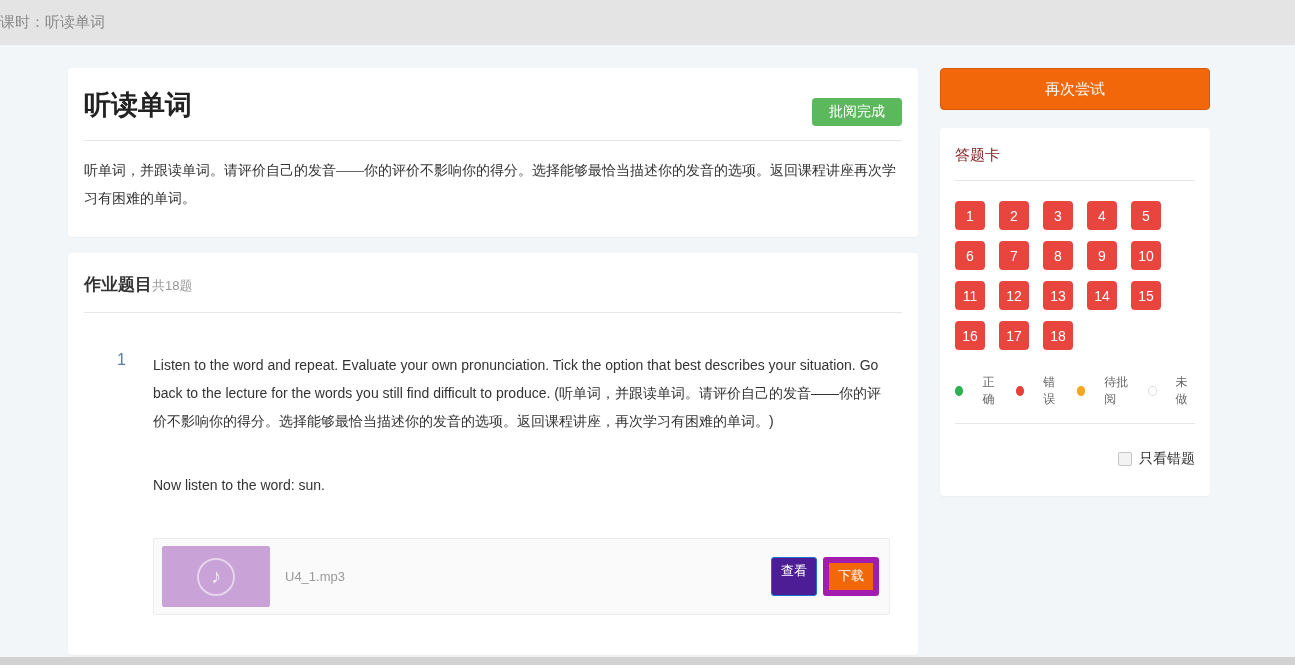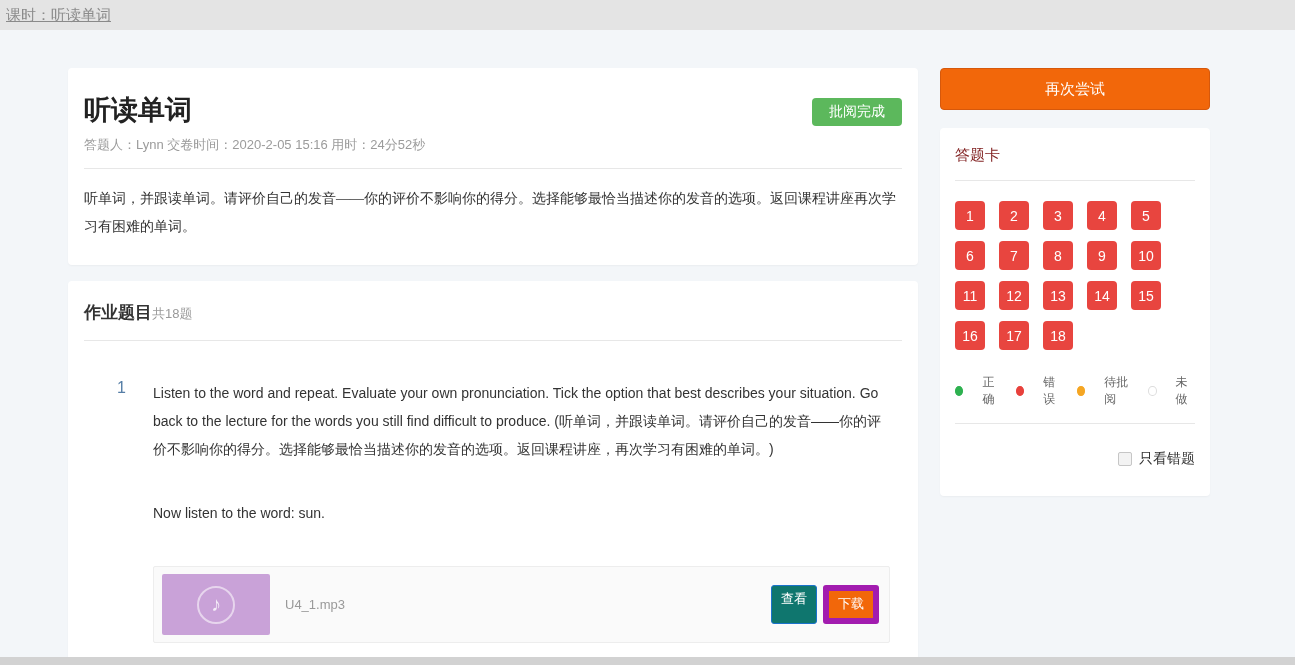--- a/index.html
+++ b/index.html
@@ -4,35 +4,35 @@
 <style>
   * { margin: 0; padding: 0; box-sizing: border-box; }
   html, body {
     width: 1295px; height: 665px;
     overflow: hidden;
     background: #f3f6f9;
     font-family: "Liberation Sans", "DejaVu Sans", sans-serif;
   }
   
   .topbar {
-    height: 30px; background: #e4e4e4;
+    height: 45px; background: #e4e4e4;
     display: flex; align-items: center;
-    padding-left: 6px;
-    color: #8a8a8a; font-size: 15px; text-decoration: underline;
+    padding-left: 0;
+    color: #8a8a8a; font-size: 15px;
   }
   
   .main-col { position: absolute; left: 68px; top: 68px; width: 850px; }
   .side-col { position: absolute; left: 940px; top: 68px; width: 270px; }
   .card {
     background: #ffffff; border-radius: 4px;
     box-shadow: 0 1px 2px rgba(0,0,0,0.04);
   }
   
   .paper-card { padding: 22px 16px 24px 16px; margin-bottom: 16px; }
-  .paper-head { display: flex; justify-content: space-between; align-items: flex-end; }
+  .paper-head { display: flex; justify-content: space-between; align-items: flex-start; }
   .paper-title { font-size: 27px; font-weight: bold; color: #222; line-height: 1.15; }
   .status-badge {
     background: #5cb85c; color: #fff; font-size: 14px;
     padding: 5px 17px; border-radius: 4px; margin-top: 8px; white-space: nowrap;
   }
   .paper-meta { margin-top: 10px; font-size: 13px; color: #9b9b9b; }
   .divider { border: none; border-top: 1px solid #e7e7e7; margin: 14px 0 0 0; }
   .paper-desc { margin-top: 16px; font-size: 14px; color: #333; line-height: 28px; font-family: Liberation Serif, serif; }
   
   .hw-card { padding: 20px 16px 40px 16px; }
@@ -58,21 +58,21 @@
     width: 38px; height: 38px; border-radius: 50%;
     border: 2px solid rgba(255,255,255,0.55);
     display: flex; align-items: center; justify-content: center;
     color: rgba(255,255,255,0.8); font-size: 20px;
   }
   .att-name { margin-left: 15px; font-size: 13px; color: #999; flex: 1; }
   .att-actions { display: flex; gap: 6px; }
   .btn-view, .btn-download {
     font-size: 13px; color: #fff; padding: 5px 9px; border-radius: 3px; cursor: pointer; line-height: 1.3;
   }
-  .btn-view { background: #0f766e; border: 1px solid #1a72cc; }
+  .btn-view { background: #4c1d95; border: 1px solid #1a72cc; }
   .btn-download { background: #f2670a; border: 6px solid #a21caf; }
   
   .retry-btn {
     width: 100%; height: 42px; background: #f2670a; border: 1px solid #d6580b;
     border-radius: 4px; color: #fff; font-size: 15px; cursor: pointer;
     display: flex; align-items: center; justify-content: center;
     font-family: inherit;
   }
   .answer-card { margin-top: 18px; padding: 18px 15px 28px 15px; }
   .ac-title { font-size: 15px; color: #7f1d1d; }
@@ -107,21 +107,20 @@
   <span>课时：听读单词</span>
 </div>
 
 <div class="main-col">
 
   <div class="card paper-card">
     <div class="paper-head">
       <div class="paper-title">听读单词</div>
       <div class="status-badge">批阅完成</div>
     </div>
-    <div class="paper-meta">答题人：Lynn 交卷时间：2020-2-05 15:16 用时：24分52秒</div>
     <hr class="divider">
     <div class="paper-desc">听单词，并跟读单词。请评价自己的发音——你的评价不影响你的得分。选择能够最恰当描述你的发音的选项。返回课程讲座再次学习有困难的单词。</div>
   </div>
 
   <div class="card hw-card">
     <div class="hw-head">
       <span class="hw-title">作业题目</span>
       <span class="hw-count">共18题</span>
     </div>
     <hr class="hw-divider">

